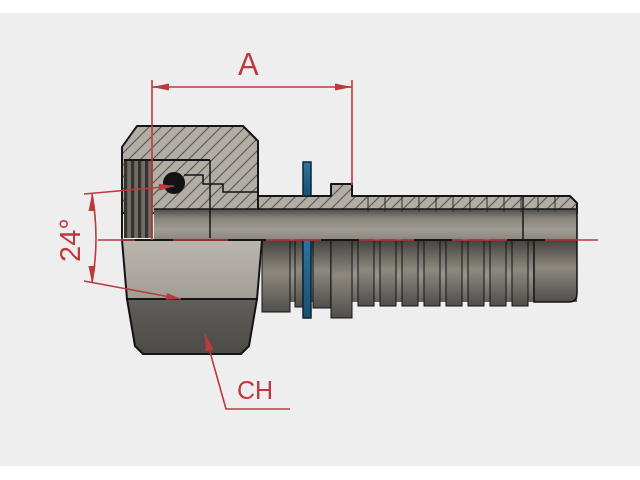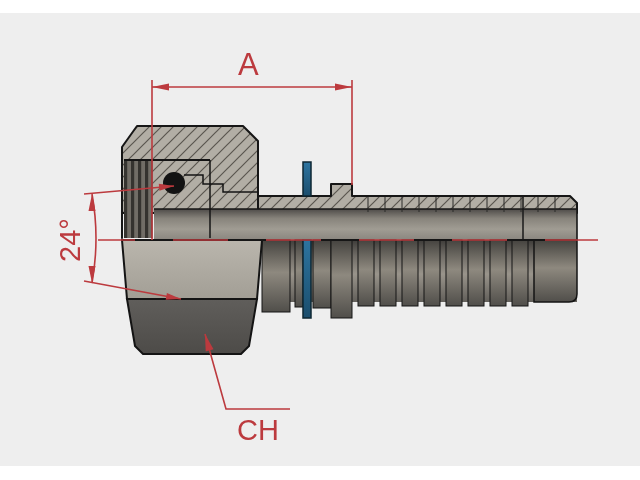--- a/index.html
+++ b/index.html
@@ -12,21 +12,21 @@
   }
   #drawing{position:absolute;left:0;top:0;}
   .red-label{
     position:absolute;
     color:#bc3a3e;
     user-select:none;
     line-height:1;
     white-space:nowrap;
   }
   #label-a{left:238px;top:49px;font-size:31px;}
-  #label-ch{left:237px;top:378px;font-size:29px;margin-top:38px;}
+  #label-ch{left:237px;top:378px;font-size:25px;}
   #label-angle{
     left:35px;top:224px;width:70px;height:32px;
     display:flex;align-items:center;justify-content:center;
     font-size:29px;
     transform:rotate(-90deg);
   }
 </style>
 </head>
 <body>
 

